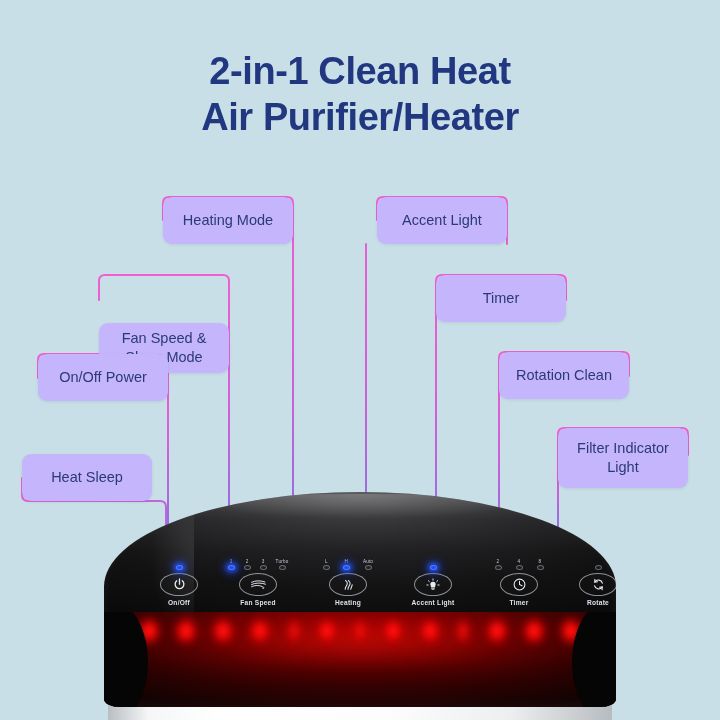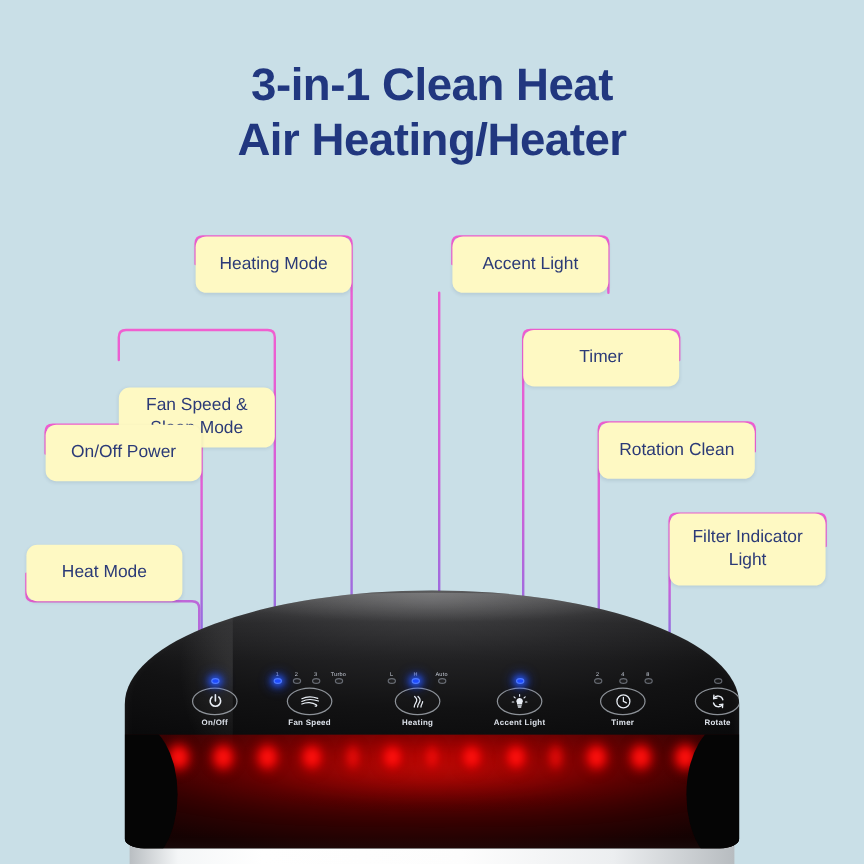--- a/index.html
+++ b/index.html
@@ -22,21 +22,21 @@
     letter-spacing:-0.4px;
   }
   .title .l2{display:block;}
 
   
   #leaders{position:absolute;left:0;top:0;width:720px;height:720px;}
 
   
   .callout{
     position:absolute;
-    background:#fef9c3;
+    background:#c4b5fd;
     border-radius:9px;
     box-shadow:0 1px 3px rgba(30,50,80,.10);
     color:#2b3a77;
     font-size:14.5px;
     line-height:19px;
     display:flex;align-items:center;justify-content:center;
     text-align:center;
     padding:0 10px;
     box-sizing:border-box;
     z-index:5;
@@ -136,22 +136,22 @@
   }
   .glow-mask-l{left:-26px;border-radius:0 50% 50% 0 / 0 50% 50% 0;}
   .glow-mask-r{right:-26px;border-radius:50% 0 0 50% / 50% 0 0 50%;}
 </style>
 </head>
 <body>
 
 <div id="stage">
 
   <div class="title">
-    <span>3-in-1 Clean Heat</span>
-    <span class="l2">Air Heating/Heater</span>
+    <span>2-in-1 Clean Heat</span>
+    <span class="l2">Air Purifier/Heater</span>
   </div>
 
   <svg id="leaders" viewBox="0 0 720 720" xmlns="http://www.w3.org/2000/svg">
     <defs>
       <linearGradient id="gp" x1="0" y1="0" x2="0" y2="1">
         <stop offset="0%" stop-color="#f05fd0"></stop>
         <stop offset="55%" stop-color="#d25fd8"></stop>
         <stop offset="100%" stop-color="#8f6fe0"></stop>
       </linearGradient>
       <linearGradient id="gp2" x1="0" y1="0" x2="1" y2="1">
@@ -205,21 +205,21 @@
 
   <div class="callout" style="left:436px;top:275px;width:130px;height:47px;">Timer</div>
 
   <div class="callout" style="left:38px;top:354px;width:130px;height:47px;">On/Off Power</div>
 
   <div class="callout" style="left:499px;top:352px;width:130px;height:47px;">Rotation Clean</div>
 
   <div class="callout" style="left:558px;top:428px;width:130px;height:60px;white-space:pre-line;">Filter Indicator
 Light</div>
 
-  <div class="callout" style="left:22px;top:454px;width:130px;height:47px;">Heat Mode</div>
+  <div class="callout" style="left:22px;top:454px;width:130px;height:47px;">Heat Sleep</div>
 
   <div id="device">
     <div class="base"></div>
 
     <div class="top-shell">
       <div class="shell-rim"></div>
       <div class="shell-sheen"></div>
       <div class="shell-edge-l"></div>
 
       <div class="panel">

